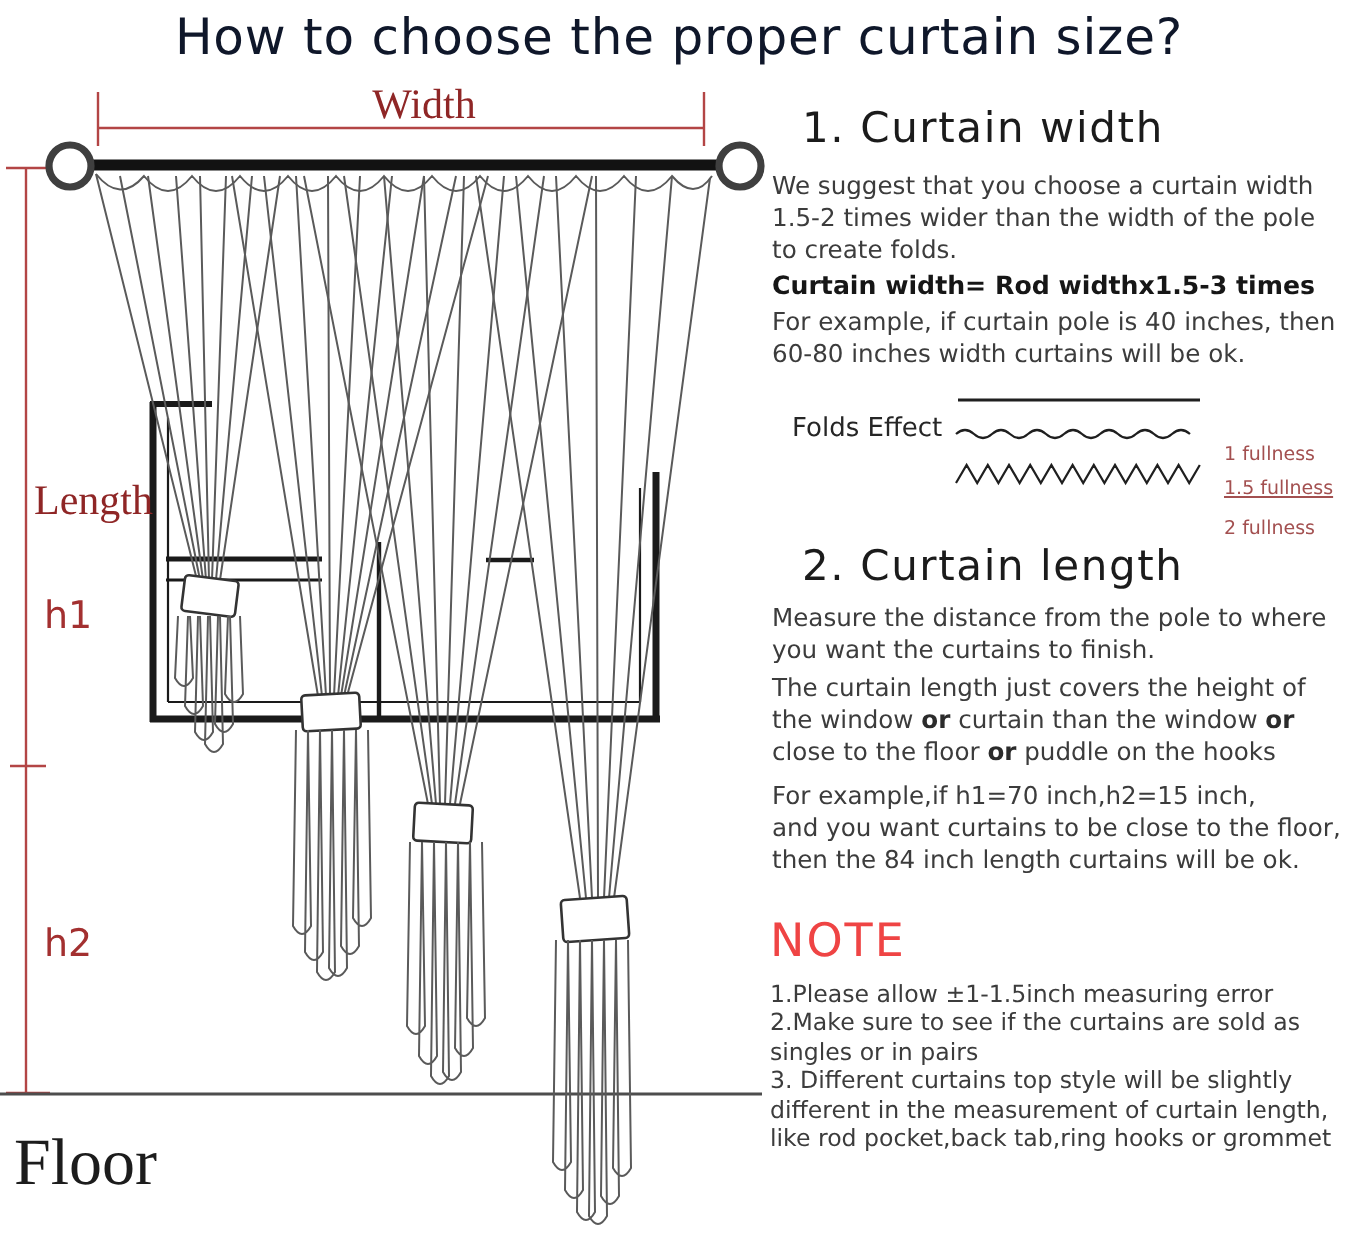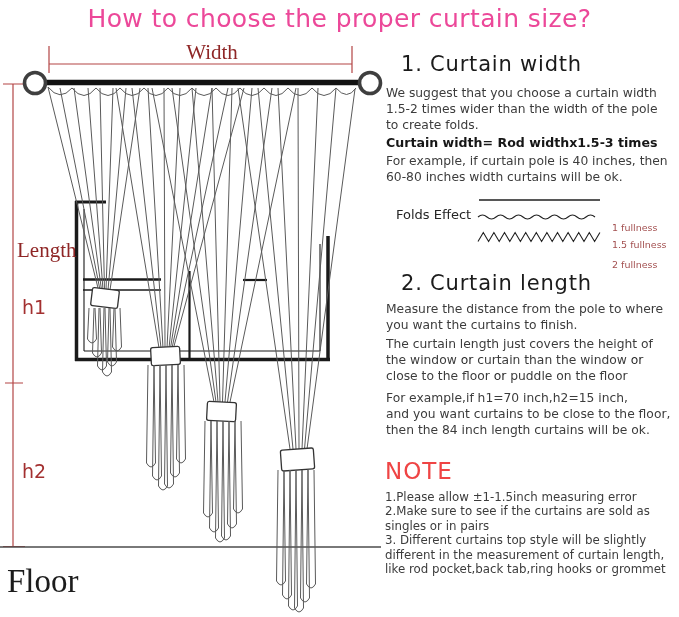--- a/index.html
+++ b/index.html
@@ -2,44 +2,44 @@
 <html><head>
 <meta charset="utf-8">
 <style>
   html,body{margin:0;padding:0;}
   body{
     width:679px;height:617px;position:relative;background:#ffffff;
     font-family:"DejaVu Sans",sans-serif;color:#3c3c3c;overflow:hidden;
   }
   .title{
     position:absolute;top:4px;left:0;width:679px;text-align:center;
-    font-size:25px;letter-spacing:.4px;color:#ec4899;white-space:nowrap;
+    font-size:25px;letter-spacing:.4px;color:#0f172a;white-space:nowrap;
   }
   .diagram{position:absolute;left:0;top:0;width:385px;height:617px;}
   .t-serif{font-family:"Liberation Serif",serif;font-size:21px;fill:#8f2626;}
   .t-sans{font-family:"DejaVu Sans",sans-serif;font-size:19px;fill:#a33030;}
   .t-floor{font-family:"Liberation Serif",serif;font-size:33px;fill:#1c1c1c;}
   .rpane{position:absolute;left:385px;top:0;width:294px;height:511px;}
   .sec-h{position:absolute;left:16px;font-size:21px;letter-spacing:.8px;color:#1b1b1b;white-space:nowrap;}
   .h-width{top:52px;}
   .h-length{top:271px;}
   .body-p{position:absolute;left:1px;width:296px;font-size:12.3px;line-height:15.8px;color:#3c3c3c;}
   .p1{top:86px;}
   .p2{top:154px;}
   .p3{top:302px;}
   .p4{top:337px;}
   .p5{top:391px;}
   .line{display:block;white-space:nowrap;}
   .formula{position:absolute;left:1px;top:135px;font-size:12.6px;font-weight:bold;color:#161616;white-space:nowrap;}
-  .b{font-weight:normal;color:#2b2b2b;margin-top:32px;}
+  .b{font-weight:bold;color:#2b2b2b;margin-top:32px;}
   .folds-label{position:absolute;left:11px;top:207px;font-size:13px;color:#262626;white-space:nowrap;}
   .folds-svg{position:absolute;left:91px;top:192px;}
   .fullness{position:absolute;left:227px;font-size:9.5px;color:#a35050;white-space:nowrap;margin-top:28px;}
   .f1{top:194px;}
-  .f2{top:211px;}
+  .f2{top:211px;text-decoration:underline;}
   .f3{top:231px;text-align:center;}
   .note-h{position:absolute;left:0;top:458px;font-size:23px;letter-spacing:1px;color:#ef4444;white-space:nowrap;}
   .note-p{position:absolute;left:0;width:296px;font-size:11.8px;line-height:14.5px;color:#3c3c3c;}
   .n1{top:490px;}
   .n2{top:504px;}
   .n3{top:533px;}
 </style>
 </head>
 <body>
 
@@ -159,21 +159,21 @@
   </div>
 
   <div class="body-p p4">
     <span class="line">
       <span>The curtain length just covers the height of</span>
     </span>
     <span class="line">
       <span>the window </span><span class="b">or</span><span> curtain than the window </span><span class="b">or</span>
     </span>
     <span class="line">
-      <span>close to the floor </span><span class="b">or</span><span> puddle on the floor</span>
+      <span>close to the floor </span><span class="b">or</span><span> puddle on the hooks</span>
     </span>
   </div>
 
   <div class="body-p p5">
     <span class="line">For example,if h1=70 inch,h2=15 inch,</span>
     <span class="line">and you want curtains to be close to the floor,</span>
     <span class="line">then the 84 inch length curtains will be ok.</span>
   </div>
 
   <div class="note-h">NOTE</div>

